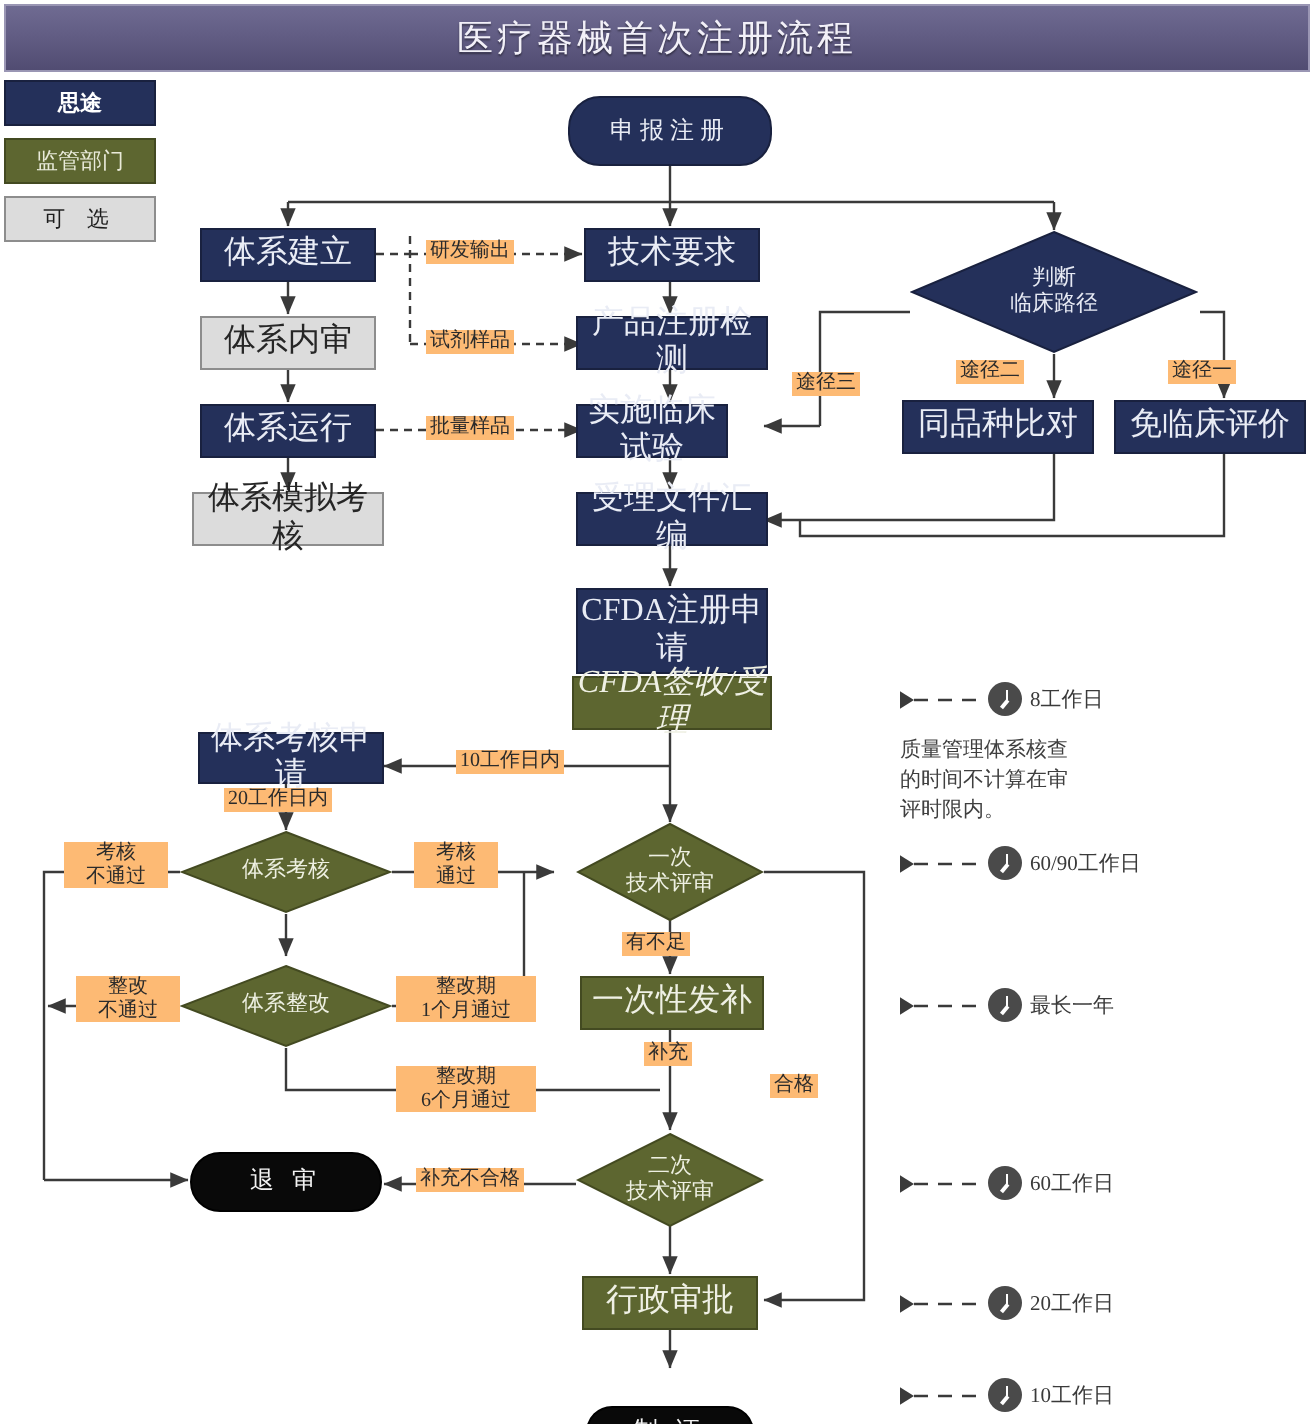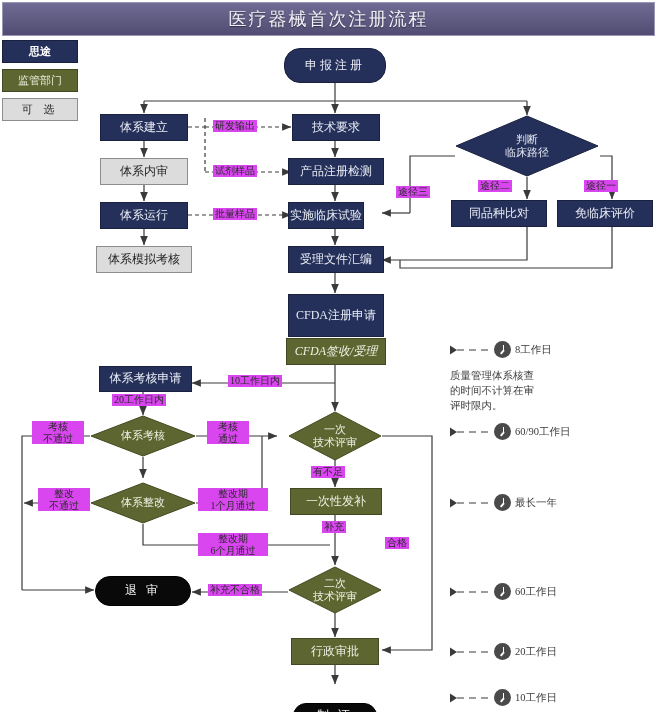--- a/index.html
+++ b/index.html
@@ -26,21 +26,21 @@
 
   
   .node{position:absolute;display:flex;align-items:center;justify-content:center;text-align:center;box-sizing:border-box;}
   .node .lbl{line-height:1.15;white-space:pre-line;}
 
   .navy{background:#24305a;border:1px solid #19213f;color:#e9ecf5;}
   .olive{background:#5d6630;border:1px solid #434a21;color:#eff0e4;}
   .gray{background:#dcdcdc;border:1px solid #8d8d8d;color:#262626;}
   .black{background:#090909;border:1px solid #000;color:#f3f3f3;}
 
-  .rect .lbl{font-size:12px;font-family:"Liberation Serif","DejaVu Serif",serif;}
+  .rect .lbl{font-size:16px;font-family:"Liberation Serif","DejaVu Serif",serif;}
   .pill{border-radius:16px;}
   .pill .lbl{font-size:12px;letter-spacing:3px;font-family:"Liberation Serif","DejaVu Serif",serif;}
 
   
   .diamond{position:absolute;}
   .diamond .shape{position:absolute;left:0;top:0;width:100%;height:100%;}
   .diamond .lbl{
     position:absolute;left:0;top:0;width:100%;height:100%;
     display:flex;align-items:center;justify-content:center;text-align:center;
     font-size:11px;color:#eef0e2;line-height:1.2;white-space:pre-line;
@@ -52,21 +52,21 @@
   .legend{position:absolute;left:2px;top:40px;width:76px;}
   .legend .li{height:23px;margin-bottom:6px;display:flex;align-items:center;justify-content:center;box-sizing:border-box;}
   .legend .li .lbl{font-size:11px;font-family:"Liberation Serif","DejaVu Serif",serif;}
   .legend .li.l0{background:#24305a;border:1px solid #19213f;color:#fff;font-weight:bold;}
   .legend .li.l1{background:#5d6630;border:1px solid #434a21;color:#e9ead9;}
   .legend .li.l2{background:#dcdcdc;border:1px solid #8d8d8d;color:#1d1d1d;letter-spacing:4px;}
 
   
   .elabel{
     position:absolute;font-size:10px;color:#2b2b2b;text-align:center;
-    line-height:1.15;white-space:pre-line;background:#d946ef;padding:0 2px;
+    line-height:1.15;white-space:pre-line;background:#fdba74;padding:0 2px;
     font-family:"Liberation Serif","DejaVu Serif",serif;
   }
 
   
   .timing{position:absolute;display:flex;align-items:center;gap:4px;}
   .timing .dash{width:40px;height:10px;position:relative;}
   .timing .txt{font-size:10.5px;color:#3a3a3a;font-family:"Liberation Serif","DejaVu Serif",serif;white-space:nowrap;}
   .clock{width:17px;height:17px;border-radius:50%;background:#4a4a4a;position:relative;flex:none;}
   .clock::before{content:"";position:absolute;left:50%;top:3.5px;width:1.6px;height:5.5px;background:#fff;transform-origin:bottom center;}
   .clock::after{content:"";position:absolute;left:50%;top:8.5px;width:1.6px;height:5px;background:#fff;transform-origin:top center;transform:rotate(40deg);}

